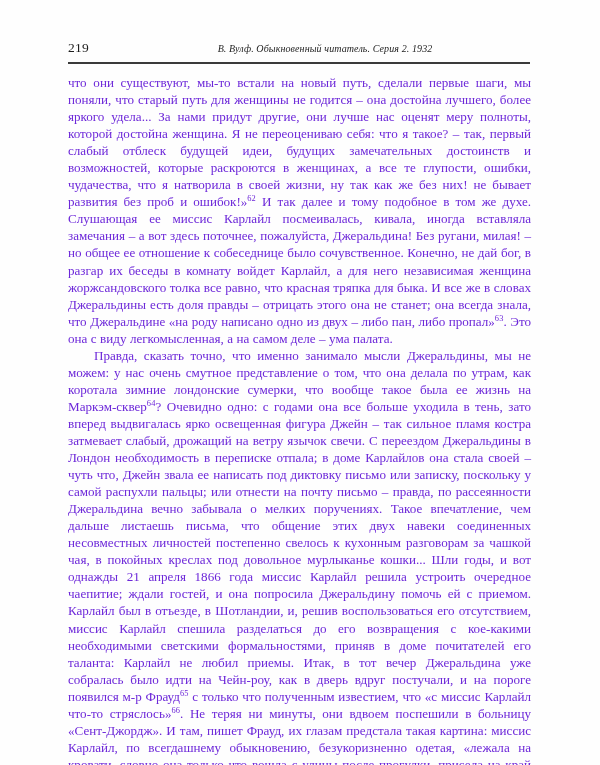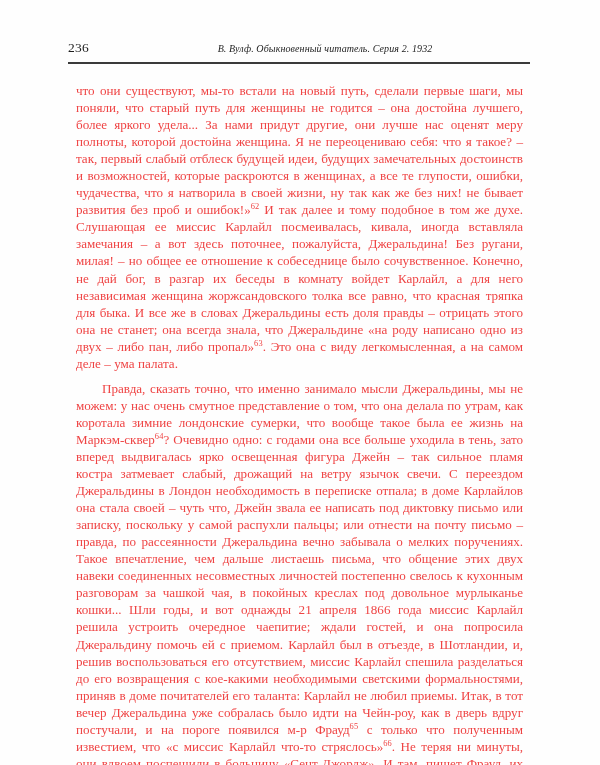--- a/index.html
+++ b/index.html
@@ -61,47 +61,47 @@
   }
 
   
   .textblock {
     position: absolute;
     left: 68px;
     top: 74px;
     width: 463px;
   }
   p.para {
-    margin: 8px;
+    margin: 0;
     font-size: 13.1px;
     line-height: 17.05px;
     text-align: justify;
     text-justify: inter-word;
     hyphens: manual;
     letter-spacing: -0.01px;
     word-spacing: .2px;
-    color: #ef4444;
+    color: #6d28d9;
   }
   p.indent {
     text-indent: 26px;
   }
   sup.fn {
     font-size: 8.4px;
     vertical-align: super;
     line-height: 0;
     letter-spacing: .1px;
   }
 </style>
 </head>
 <body>
 
 <div class="page">
 
   <div class="running-head">
-    <span class="folio">236</span>
+    <span class="folio">219</span>
     <span class="head-title">В. Вулф. Обыкновенный читатель. Серия 2. 1932</span>
   </div>
 
   <div class="head-rule"></div>
 
   <div class="textblock">
 
     <p class="para"><span>что они существуют, мы-то встали на новый путь, сделали первые шаги, мы поняли, что старый путь для женщины не годится – она достойна лучшего, более яркого удела... За нами придут другие, они лучше нас оценят меру полноты, которой достойна женщина. Я не переоцениваю себя: что я такое? – так, первый слабый отблеск будущей идеи, будущих замечательных достоинств и возможностей, которые раскроются в женщинах, а все те глупости, ошибки, чудачества, что я натворила в своей жизни, ну так как же без них! не бывает развития без проб и ошибок!»</span><sup class="fn">62</sup><span> И так далее и тому подобное в том же духе. Слушающая ее миссис Карлайл посмеивалась, кивала, иногда вставляла замечания – а вот здесь поточнее, пожалуйста, Джеральдина! Без ругани, милая! – но общее ее отношение к собеседнице было сочувственное. Конечно, не дай бог, в разгар их беседы в комнату войдет Карлайл, а для него независимая женщина жоржсандовского толка все равно, что красная тряпка для быка. И все же в словах Джеральдины есть доля правды – отрицать этого она не станет; она всегда знала, что Джеральдине «на роду написано одно из двух – либо пан, либо пропал»</span><sup class="fn">63</sup><span>. Это она с виду легкомысленная, а на самом деле – ума палата.</span></p>
 
     <p class="para indent"><span>Правда, сказать точно, что именно занимало мысли Джеральдины, мы не можем: у нас очень смутное представление о том, что она делала по утрам, как коротала зимние лондонские сумерки, что вообще такое была ее жизнь на Маркэм-сквер</span><sup class="fn">64</sup><span>? Очевидно одно: с годами она все больше уходила в тень, зато вперед выдвигалась ярко освещенная фигура Джейн – так сильное пламя костра затмевает слабый, дрожащий на ветру язычок свечи. С переездом Джеральдины в Лондон необходимость в переписке отпала; в доме Карлайлов она стала своей – чуть что, Джейн звала ее написать под диктовку письмо или записку, поскольку у самой распухли пальцы; или отнести на почту письмо – правда, по рассеянности Джеральдина вечно забывала о мелких поручениях. Такое впечатление, чем дальше листаешь письма, что общение этих двух навеки соединенных несовместных личностей постепенно свелось к кухонным разговорам за чашкой чая, в покойных креслах под довольное мурлыканье кошки... Шли годы, и вот однажды 21 апреля 1866 года миссис Карлайл решила устроить очередное чаепитие; ждали гостей, и она попросила Джеральдину помочь ей с приемом. Карлайл был в отъезде, в Шотландии, и, решив воспользоваться его отсутствием, миссис Карлайл спешила разделаться до его возвращения с кое-какими необходимыми светскими формальностями, приняв в доме почитателей его таланта: Карлайл не любил приемы. Итак, в тот вечер Джеральдина уже собралась было идти на Чейн-роу, как в дверь вдруг постучали, и на пороге появился м-р Фрауд</span><sup class="fn">65</sup><span> с только что полученным известием, что «с миссис Карлайл что-то стряслось»</span><sup class="fn">66</sup><span>. Не теряя ни минуты, они вдвоем поспешили в больницу «Сент-Джордж». И там, пишет Фрауд, их глазам предстала такая картина: миссис Карлайл, по всегдашнему обыкновению, безукоризненно одетая, «лежала на кровати, словно она только что вошла с улицы после прогулки, присела на край кровати отдохнуть</span></p>

